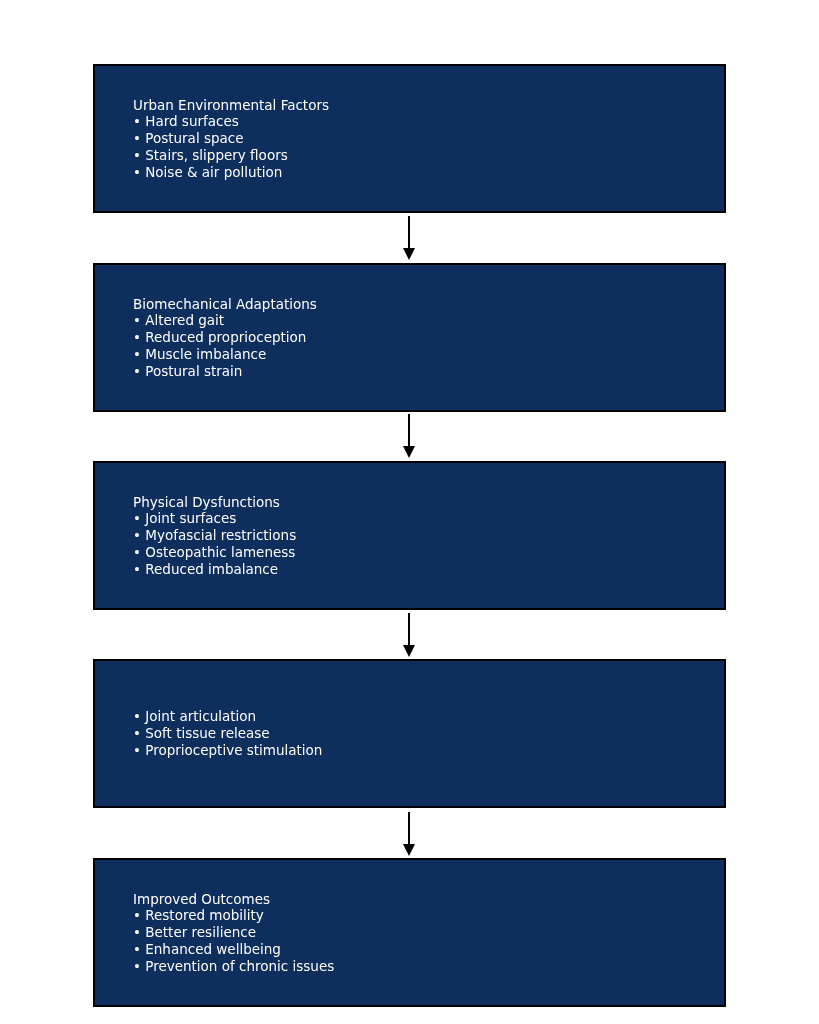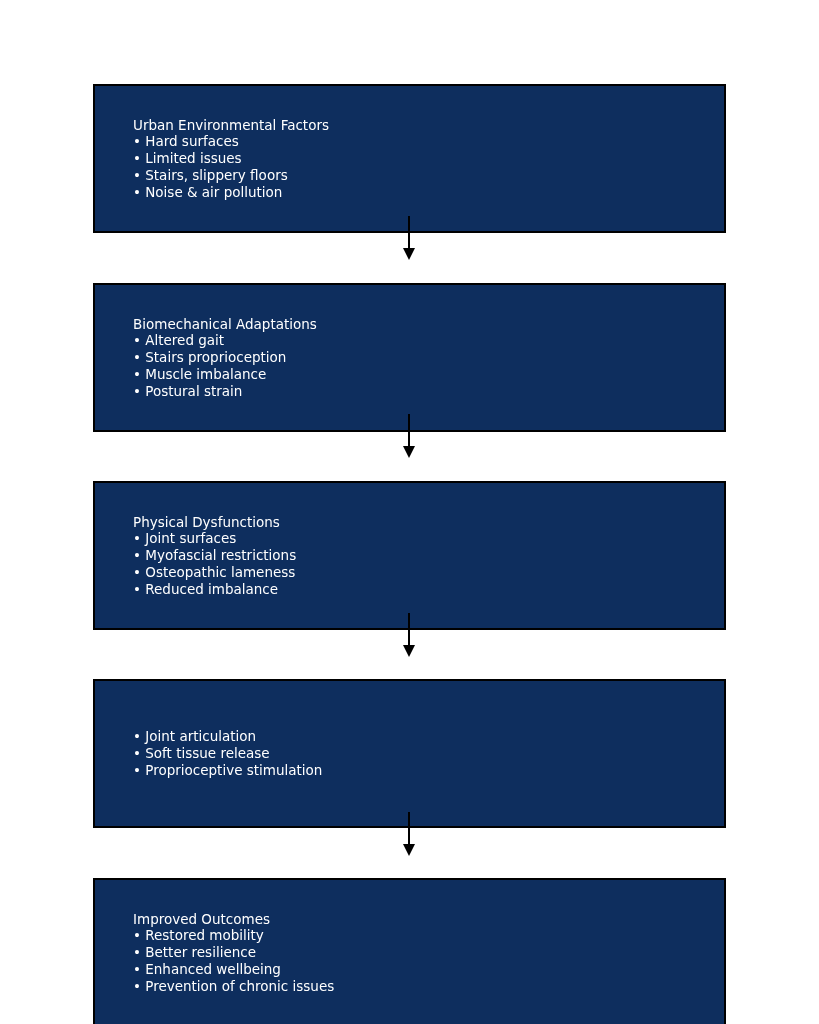--- a/index.html
+++ b/index.html
@@ -25,21 +25,20 @@
     width: 633px;
     height: 149px;
     background: var(--box-fill);
     border: 2px solid var(--box-border);
     color: var(--text);
     display: flex;
     flex-direction: column;
     justify-content: center;
     padding-left: 38px;
     padding-right: 12px;
-    margin-top: 20px;
   }
   .box-title, .box-item {
     font-size: 13.5px;
     line-height: 16.8px;
     color: var(--text);
     white-space: nowrap;
   }
   .arrow {
     position: absolute;
     left: 401px;
@@ -47,34 +46,34 @@
   }
 </style>
 </head>
 <body>
 
 <div class="canvas">
 
   <div class="box" style="top:64px">
     <div class="box-title">Urban Environmental Factors</div>
     <div class="box-item">• Hard surfaces</div>
-    <div class="box-item">• Limited issues</div>
+    <div class="box-item">• Postural space</div>
     <div class="box-item">• Stairs, slippery floors</div>
     <div class="box-item">• Noise &amp; air pollution</div>
   </div>
 
   <svg class="arrow" style="top:216px" width="16" height="44">
     <line x1="8" y1="0" x2="8" y2="33" stroke="currentColor" stroke-width="2"></line>
     <path d="M2,32 L14,32 L8,44 Z" fill="currentColor"></path>
   </svg>
 
   <div class="box" style="top:263px">
     <div class="box-title">Biomechanical Adaptations</div>
     <div class="box-item">• Altered gait</div>
-    <div class="box-item">• Stairs proprioception</div>
+    <div class="box-item">• Reduced proprioception</div>
     <div class="box-item">• Muscle imbalance</div>
     <div class="box-item">• Postural strain</div>
   </div>
 
   <svg class="arrow" style="top:414px" width="16" height="44">
     <line x1="8" y1="0" x2="8" y2="33" stroke="currentColor" stroke-width="2"></line>
     <path d="M2,32 L14,32 L8,44 Z" fill="currentColor"></path>
   </svg>
 
   <div class="box" style="top:461px">

